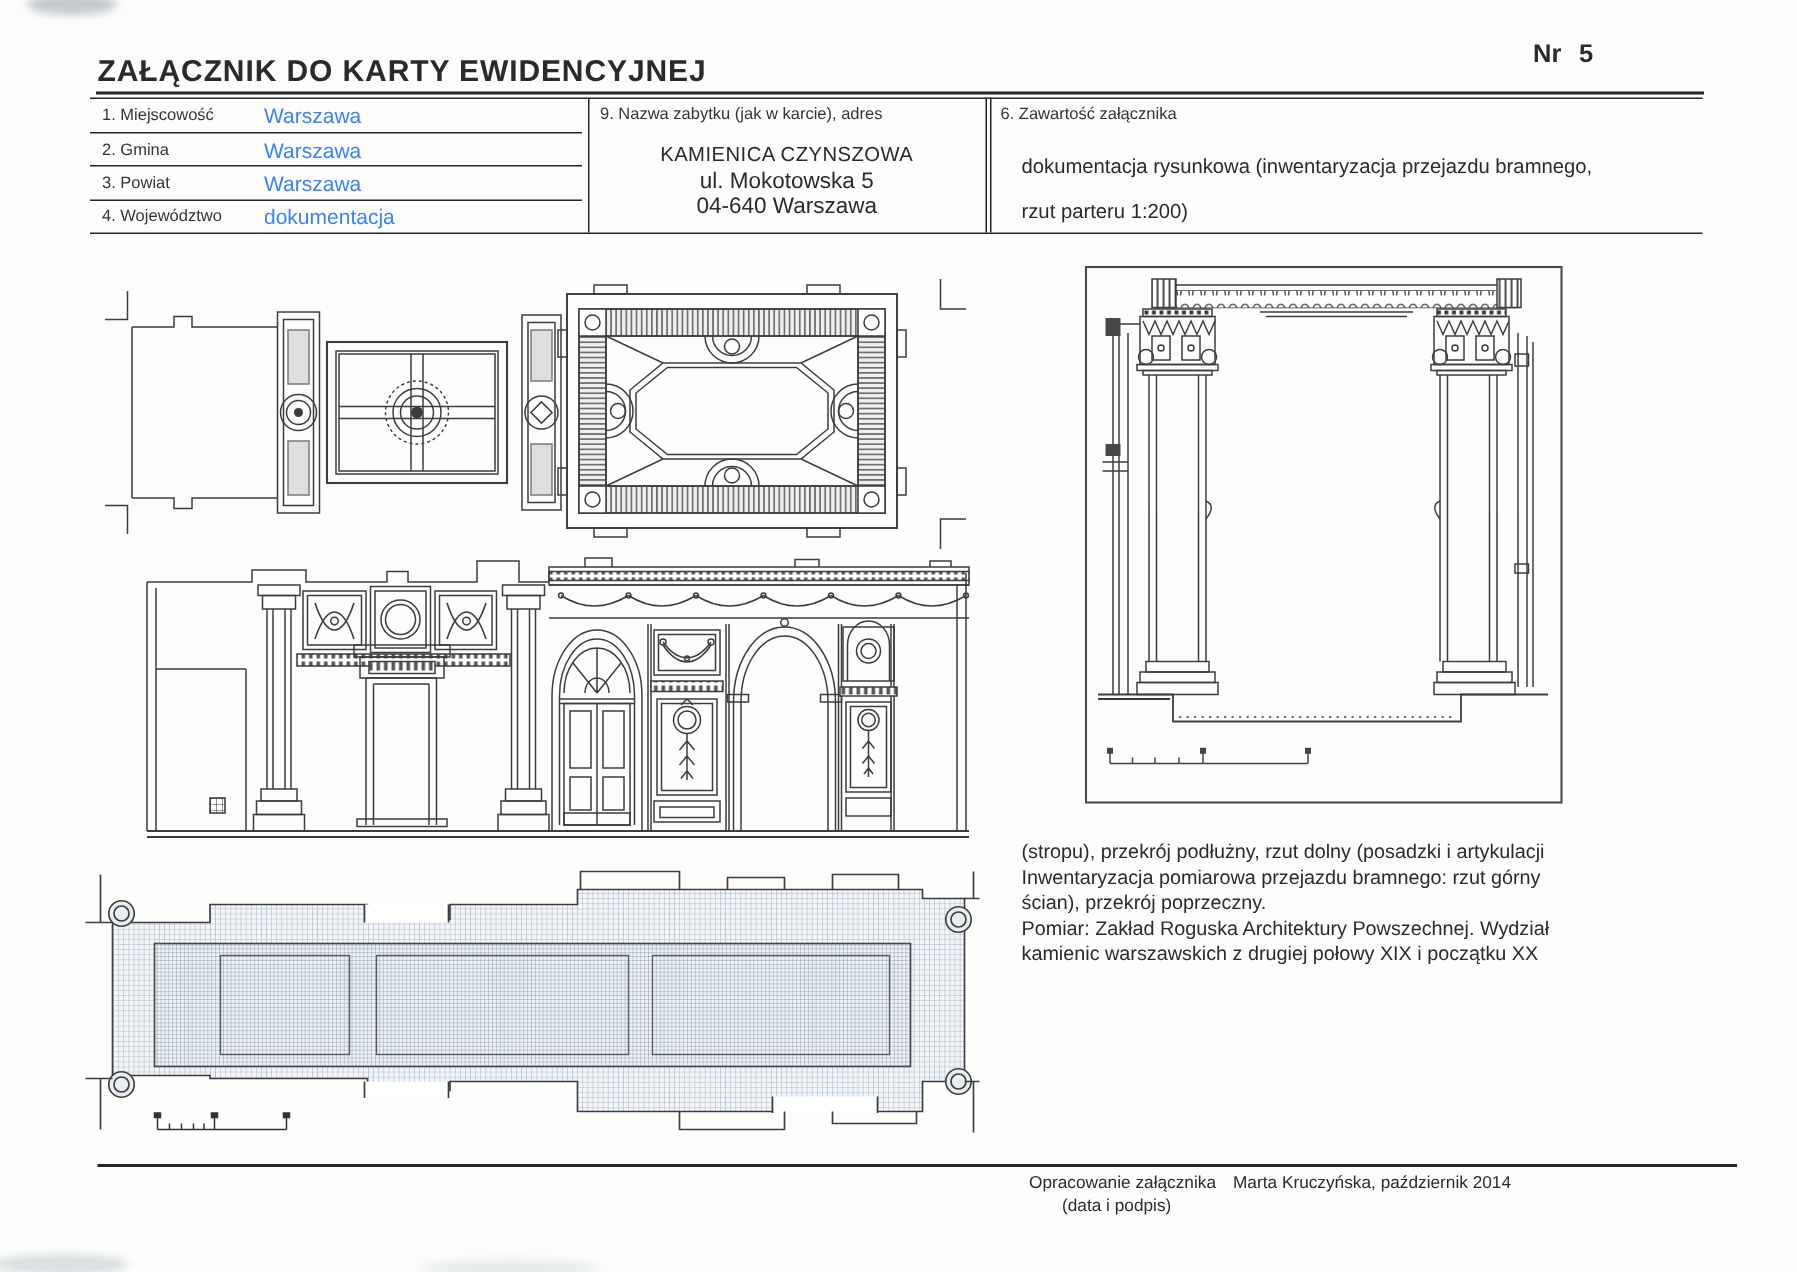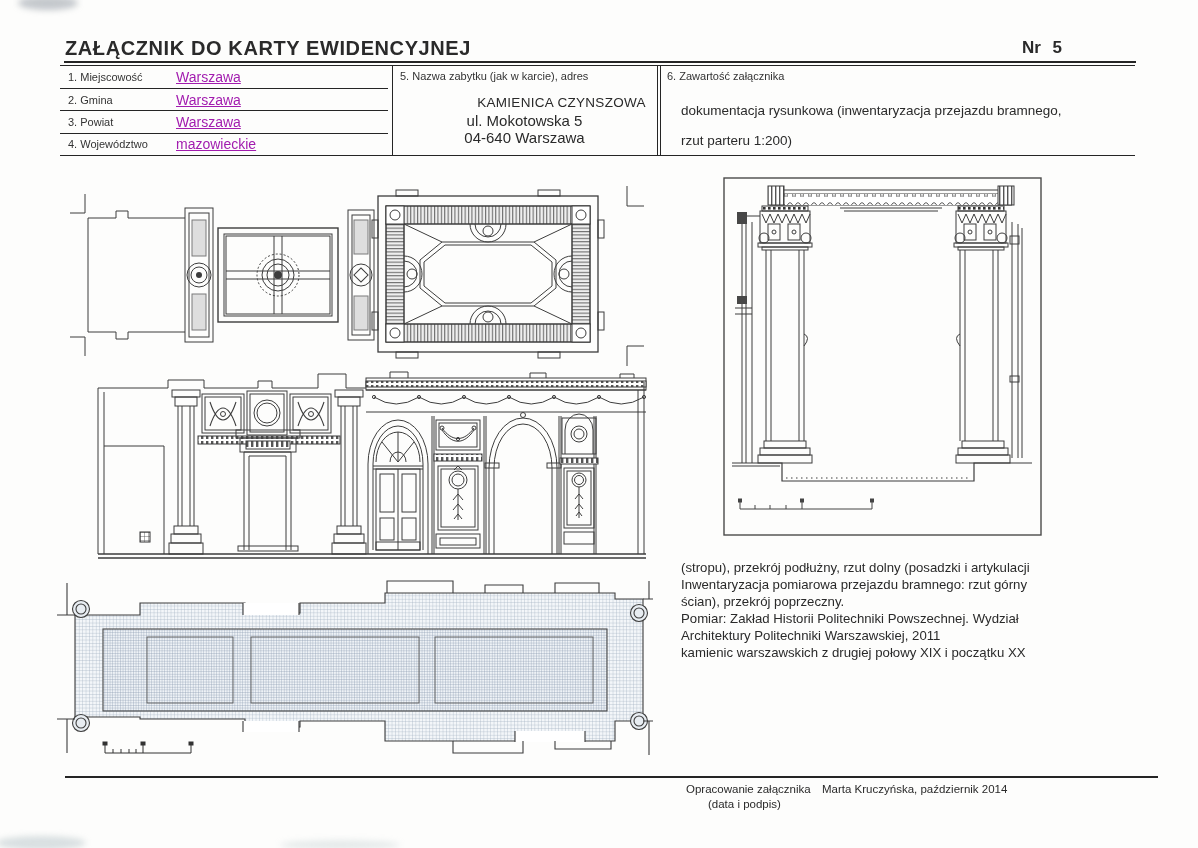--- a/index.html
+++ b/index.html
@@ -7,39 +7,39 @@
     width:1198px;height:848px;position:relative;overflow:hidden;
     background:#fdfdfc;color:#2a2a2a;
     font-family:"Liberation Sans",sans-serif;
   }
   .abs{position:absolute;}
   .hline{position:absolute;background:#252525;height:1.2px;}
   .vline{position:absolute;background:#252525;width:1.2px;}
   .title{font-size:20px;font-weight:bold;letter-spacing:.6px;white-space:nowrap;}
   .nr{font-size:17px;font-weight:bold;word-spacing:7px;white-space:nowrap;}
   .flabel{font-size:11px;color:#333;white-space:nowrap;}
-  .fvalue{font-size:14px;color:#a21caf;white-space:nowrap;text-decoration:underline;}
+  .fvalue{font-size:14px;color:#3b82f6;white-space:nowrap;}
   .centerbox{text-align:center;}
-  .mon-name{font-size:13.5px;letter-spacing:.3px;padding-left:37px;}
+  .mon-name{font-size:13.5px;letter-spacing:.3px;}
   .mon-addr{font-size:15px;}
   .f6text{font-size:13.5px;white-space:nowrap;}
   .caption div{font-size:13.2px;line-height:17px;white-space:pre;}
   .foot{font-size:11.5px;white-space:nowrap;}
   .smudge{position:absolute;border-radius:50%;filter:blur(3px);}
   svg{display:block;}
 </style>
 </head>
 <body>
 
 <div class="smudge" style="left:18px;top:-4px;width:60px;height:14px;background:rgba(110,120,132,.4);"></div>
 <div class="smudge" style="left:-4px;top:836px;width:90px;height:14px;background:rgba(150,170,175,.35);"></div>
 <div class="smudge" style="left:280px;top:840px;width:120px;height:10px;background:rgba(160,180,185,.25);"></div>
 
 <div class="abs title" style="left:65px;top:37px;">ZAŁĄCZNIK DO KARTY EWIDENCYJNEJ</div>
-<div class="abs nr" style="left:1022px;top:38px;">Nr 5</div>
+<div class="abs nr" style="left:1022px;top:26px;">Nr 5</div>
 <div class="hline" style="left:64px;top:61px;width:1072px;height:2.4px;"></div>
 
 <div class="hline" style="left:60px;top:65px;width:1075px;"></div>
 <div class="hline" style="left:60px;top:88px;width:328px;"></div>
 <div class="hline" style="left:60px;top:110px;width:328px;"></div>
 <div class="hline" style="left:60px;top:133px;width:328px;"></div>
 <div class="hline" style="left:60px;top:155px;width:1075px;"></div>
 <div class="vline" style="left:392px;top:65px;height:90px;"></div>
 <div class="vline" style="left:657px;top:65px;height:90px;"></div>
 <div class="vline" style="left:660px;top:65px;height:90px;"></div>
@@ -51,25 +51,25 @@
 <div class="abs" style="left:0;top:0;">
   <span class="abs flabel" style="left:68px;top:94px;">2. Gmina</span>
   <span class="abs fvalue" style="left:176px;top:92px;">Warszawa</span>
 </div>
 <div class="abs" style="left:0;top:0;">
   <span class="abs flabel" style="left:68px;top:116px;">3. Powiat</span>
   <span class="abs fvalue" style="left:176px;top:114px;">Warszawa</span>
 </div>
 <div class="abs" style="left:0;top:0;">
   <span class="abs flabel" style="left:68px;top:138px;">4. Województwo</span>
-  <span class="abs fvalue" style="left:176px;top:136px;">mazowieckie</span>
-</div>
-
-<div class="abs" style="left:0;top:0;">
-  <span class="abs flabel" style="left:400px;top:70px;">5. Nazwa zabytku (jak w karcie), adres</span>
+  <span class="abs fvalue" style="left:176px;top:136px;">dokumentacja</span>
+</div>
+
+<div class="abs" style="left:0;top:0;">
+  <span class="abs flabel" style="left:400px;top:70px;">9. Nazwa zabytku (jak w karcie), adres</span>
   <div class="abs centerbox mon-name" style="left:392px;top:95px;width:265px;">KAMIENICA CZYNSZOWA</div>
   <div class="abs centerbox mon-addr" style="left:392px;top:112px;width:265px;">ul. Mokotowska 5</div>
   <div class="abs centerbox mon-addr" style="left:392px;top:129px;width:265px;">04-640 Warszawa</div>
 </div>
 
 <div class="abs" style="left:0;top:0;">
   <span class="abs flabel" style="left:667px;top:70px;">6. Zawartość załącznika</span>
   <span class="abs f6text" style="left:681px;top:103px;">dokumentacja rysunkowa (inwentaryzacja przejazdu bramnego,</span>
   <span class="abs f6text" style="left:681px;top:121px;margin-top:12px;">rzut parteru 1:200)</span>
 </div>
@@ -411,21 +411,20 @@
       <rect x="78.5" y="323" width="3" height="3"></rect>
       <rect x="148.5" y="323" width="3" height="3"></rect>
     <path d="M33,329 V333 M48,329 V333 M64,329 V333" fill="none"></path>
   </g>
 </svg>
 
 <div class="abs caption" style="left:681px;top:559px;width:480px;">
   <div>(stropu), przekrój podłużny, rzut dolny (posadzki i artykulacji</div>
   <div>Inwentaryzacja pomiarowa przejazdu bramnego: rzut górny</div>
   <div>ścian), przekrój poprzeczny.</div>
-  <div>Pomiar: Zakład Historii Politechniki Powszechnej. Wydział</div>
-  <div>Architektury Politechniki Warszawskiej, 2011</div>
+  <div>Pomiar: Zakład Roguska Architektury Powszechnej. Wydział</div>
   <div>kamienic warszawskich z drugiej połowy XIX i początku XX</div>
 </div>
 
 <div class="hline" style="left:65px;top:776px;width:1093px;height:2.4px;"></div>
 <span class="abs foot" style="left:686px;top:783px;">Opracowanie załącznika</span>
 <span class="abs foot" style="left:708px;top:798px;">(data i podpis)</span>
 <span class="abs foot" style="left:822px;top:783px;">Marta Kruczyńska, październik 2014</span>
 
 </body></html>

